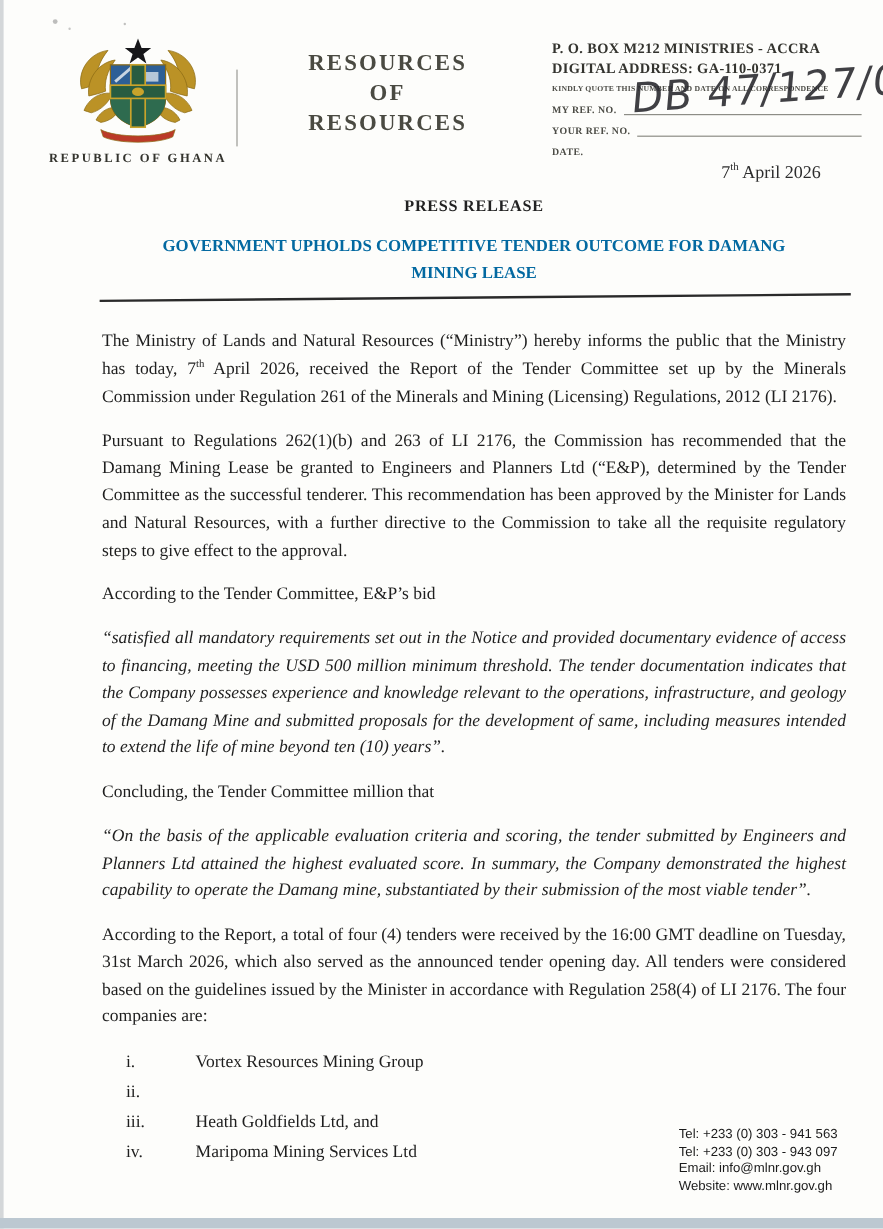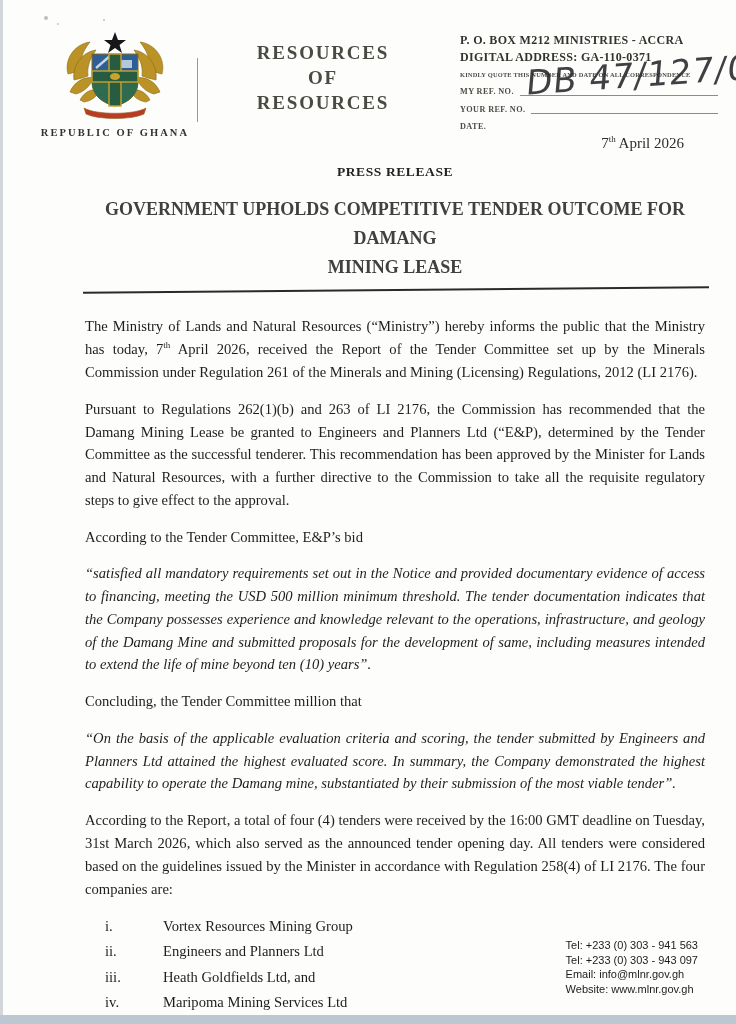--- a/index.html
+++ b/index.html
@@ -34,21 +34,21 @@
   .handwriting{position:absolute;left:66px;top:22px;font-size:34px;color:#26262b;opacity:.88;
     font-family:"DejaVu Sans", sans-serif;font-weight:400;white-space:nowrap;
     transform:rotate(-4deg) skewX(-9deg);letter-spacing:1px;}
 
   .date-line{position:absolute;right:52px;top:134px;font-size:15px;color:#2d2d2d;}
   .date-line sup, .para sup{font-size:9px;vertical-align:6px;}
 
   
   .content{position:absolute;left:85px;top:164px;width:620px;}
   .press-release{text-align:center;font-size:13.5px;font-weight:700;letter-spacing:.6px;margin:0 0 15px;color:#222;}
-  .doc-title{text-align:center;font-size:18px;font-weight:700;line-height:1.62;margin:0;color:#404040;}
+  .doc-title{text-align:center;font-size:14px;font-weight:700;line-height:1.62;margin:0;color:#0369a1;}
   .title-rule{border:none;border-top:2.6px solid #2a2a2a;margin:7px -4px 0 -2px;transform:rotate(-.5deg);}
   .body-text{margin-top:24px;}
   .para{font-size:14.6px;line-height:1.56;text-align:justify;margin:0 0 14px;color:#1e1e1e;}
   .para.quote{font-style:italic;}
   .para.lead-in{text-align:left;}
   .companies{margin:2px 0 0 20px;}
   .company-row{display:flex;font-size:14.6px;line-height:1.72;color:#1e1e1e;}
   .company-row .numeral{width:58px;flex:none;}
 
   
@@ -148,21 +148,20 @@
 
       <p class="para">According to the Report, a total of four (4) tenders were received by the 16:00 GMT deadline on Tuesday, 31st March 2026, which also served as the announced tender opening day. All tenders were considered based on the guidelines issued by the Minister in accordance with Regulation 258(4) of LI 2176. The  four companies are:</p>
 
       <div class="companies">
         <div class="company-row">
           <span class="numeral">i.</span>
           <span>Vortex Resources Mining Group</span>
         </div>
         <div class="company-row">
           <span class="numeral">ii.</span>
-          <span>Engineers and Planners Ltd</span>
         </div>
         <div class="company-row">
           <span class="numeral">iii.</span>
           <span>Heath Goldfields Ltd, and</span>
         </div>
         <div class="company-row">
           <span class="numeral">iv.</span>
           <span>Maripoma Mining Services Ltd</span>
         </div>
       </div>

